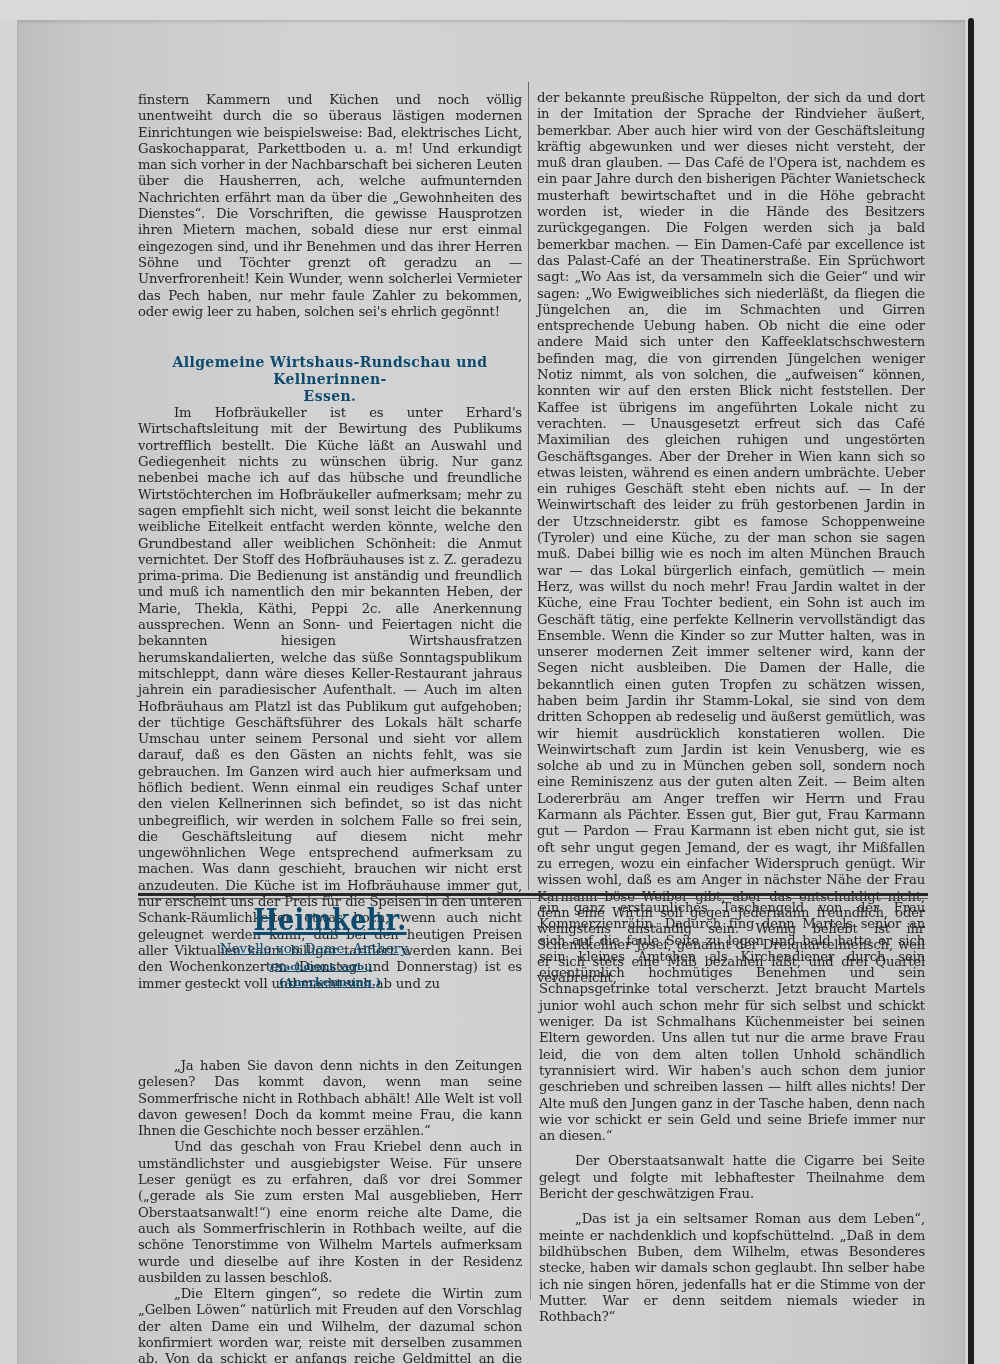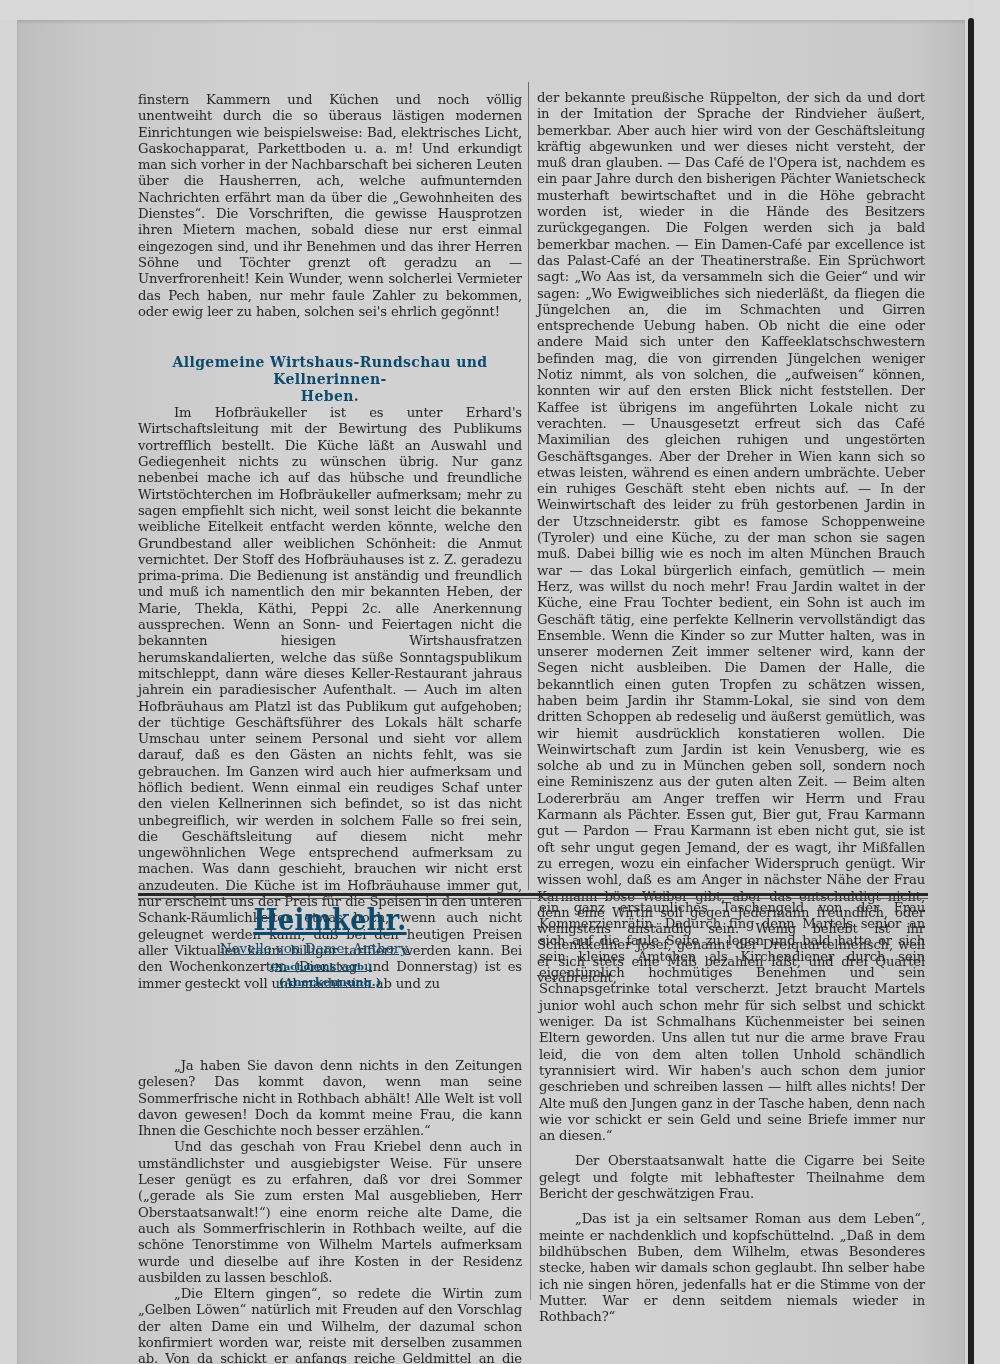--- a/index.html
+++ b/index.html
@@ -159,21 +159,21 @@
 <div class="scan">
   <div class="top-strip"></div>
   <div class="page"></div>
   <div class="binding-line"></div>
   <div class="right-strip"></div>
 
   <div class="col col-tl">
     <p>finstern Kammern und Küchen und noch völlig unentweiht durch die so überaus lästigen modernen Einrichtungen wie beispielsweise: Bad, elektrisches Licht, Gaskochapparat, Parkettboden u. a. m! Und erkundigt man sich vorher in der Nachbarschaft bei sicheren Leuten über die Hausherren, ach, welche aufmunternden Nachrichten erfährt man da über die „Gewohnheiten des Dienstes“. Die Vorschriften, die gewisse Hausprotzen ihren Mietern machen, sobald diese nur erst einmal eingezogen sind, und ihr Benehmen und das ihrer Herren Söhne und Töchter grenzt oft geradzu an — Unverfrorenheit! Kein Wunder, wenn solcherlei Vermieter das Pech haben, nur mehr faule Zahler zu bekommen, oder ewig leer zu haben, solchen sei's ehrlich gegönnt!</p>
     <div style="height:34px"></div>
     <p class="sec-title">Allgemeine Wirtshaus-Rundschau und Kellnerinnen-</p>
-    <p class="sec-title">Heben.</p>
+    <p class="sec-title">Essen.</p>
     <p class="ind">Im Hofbräukeller ist es unter Erhard's Wirtschaftsleitung mit der Bewirtung des Publikums vortrefflich bestellt. Die Küche läßt an Auswahl und Gediegenheit nichts zu wünschen übrig. Nur ganz nebenbei mache ich auf das hübsche und freundliche Wirtstöchterchen im Hofbräukeller aufmerksam; mehr zu sagen empfiehlt sich nicht, weil sonst leicht die bekannte weibliche Eitelkeit entfacht werden könnte, welche den Grundbestand aller weiblichen Schönheit: die Anmut vernichtet. Der Stoff des Hofbräuhauses ist z. Z. geradezu prima-prima. Die Bedienung ist anständig und freundlich und muß ich namentlich den mir bekannten Heben, der Marie, Thekla, Käthi, Peppi 2c. alle Anerkennung aussprechen. Wenn an Sonn- und Feiertagen nicht die bekannten hiesigen Wirtshausfratzen herumskandalierten, welche das süße Sonntagspublikum mitschleppt, dann wäre dieses Keller-Restaurant jahraus jahrein ein paradiesischer Aufenthalt. — Auch im alten Hofbräuhaus am Platzl ist das Publikum gut aufgehoben; der tüchtige Geschäftsführer des Lokals hält scharfe Umschau unter seinem Personal und sieht vor allem darauf, daß es den Gästen an nichts fehlt, was sie gebrauchen. Im Ganzen wird auch hier aufmerksam und höflich bedient. Wenn einmal ein reudiges Schaf unter den vielen Kellnerinnen sich befindet, so ist das nicht unbegreiflich, wir werden in solchem Falle so frei sein, die Geschäftsleitung auf diesem nicht mehr ungewöhnlichen Wege entsprechend aufmerksam zu machen. Was dann geschieht, brauchen wir nicht erst anzudeuten. Die Küche ist im Hofbräuhause immer gut, nur erscheint uns der Preis für die Speisen in den unteren Schank-Räumlichkeiten etwas hoch, wenn auch nicht geleugnet werden kann, daß bei den heutigen Preisen aller Viktualien kaum billiger tarifiert werden kann. Bei den Wochenkonzerten (Dienstag und Donnerstag) ist es immer gesteckt voll und macht sich ab und zu</p>
   </div>
 
   <div class="vrule"></div>
 
   <div class="col col-tr">
     <p>der bekannte preußische Rüppelton, der sich da und dort in der Imitation der Sprache der Rindvieher äußert, bemerkbar. Aber auch hier wird von der Geschäftsleitung kräftig abgewunken und wer dieses nicht versteht, der muß dran glauben. — Das Café de l'Opera ist, nachdem es ein paar Jahre durch den bisherigen Pächter Wanietscheck musterhaft bewirtschaftet und in die Höhe gebracht worden ist, wieder in die Hände des Besitzers zurückgegangen. Die Folgen werden sich ja bald bemerkbar machen. — Ein Damen-Café par excellence ist das Palast-Café an der Theatinerstraße. Ein Sprüchwort sagt: „Wo Aas ist, da versammeln sich die Geier“ und wir sagen: „Wo Ewigweibliches sich niederläßt, da fliegen die Jüngelchen an, die im Schmachten und Girren entsprechende Uebung haben. Ob nicht die eine oder andere Maid sich unter den Kaffeeklatschschwestern befinden mag, die von girrenden Jüngelchen weniger Notiz nimmt, als von solchen, die „aufweisen“ können, konnten wir auf den ersten Blick nicht feststellen. Der Kaffee ist übrigens im angeführten Lokale nicht zu verachten. — Unausgesetzt erfreut sich das Café Maximilian des gleichen ruhigen und ungestörten Geschäftsganges. Aber der Dreher in Wien kann sich so etwas leisten, während es einen andern umbrächte. Ueber ein ruhiges Geschäft steht eben nichts auf. — In der Weinwirtschaft des leider zu früh gestorbenen Jardin in der Utzschneiderstr. gibt es famose Schoppenweine (Tyroler) und eine Küche, zu der man schon sie sagen muß. Dabei billig wie es noch im alten München Brauch war — das Lokal bürgerlich einfach, gemütlich — mein Herz, was willst du noch mehr! Frau Jardin waltet in der Küche, eine Frau Tochter bedient, ein Sohn ist auch im Geschäft tätig, eine perfekte Kellnerin vervollständigt das Ensemble. Wenn die Kinder so zur Mutter halten, was in unserer modernen Zeit immer seltener wird, kann der Segen nicht ausbleiben. Die Damen der Halle, die bekanntlich einen guten Tropfen zu schätzen wissen, haben beim Jardin ihr Stamm-Lokal, sie sind von dem dritten Schoppen ab redeselig und äußerst gemütlich, was wir hiemit ausdrücklich konstatieren wollen. Die Weinwirtschaft zum Jardin ist kein Venusberg, wie es solche ab und zu in München geben soll, sondern noch eine Reminiszenz aus der guten alten Zeit. — Beim alten Lodererbräu am Anger treffen wir Herrn und Frau Karmann als Pächter. Essen gut, Bier gut, Frau Karmann gut — Pardon — Frau Karmann ist eben nicht gut, sie ist oft sehr ungut gegen Jemand, der es wagt, ihr Mißfallen zu erregen, wozu ein einfacher Widerspruch genügt. Wir wissen wohl, daß es am Anger in nächster Nähe der Frau Karmann böse Weiber gibt, aber das entschuldigt nicht, denn eine Wirtin soll gegen Jedermann freundlich, oder wenigstens anständig sein. Wenig beliebt ist ihr Schenkkellner Josef, genannt der Dreiquartelmensch, weil er sich stets eine Maß bezahlen läßt, und drei Quartel verabreicht,</p>
   </div>
 
   <div class="hrule"></div>

